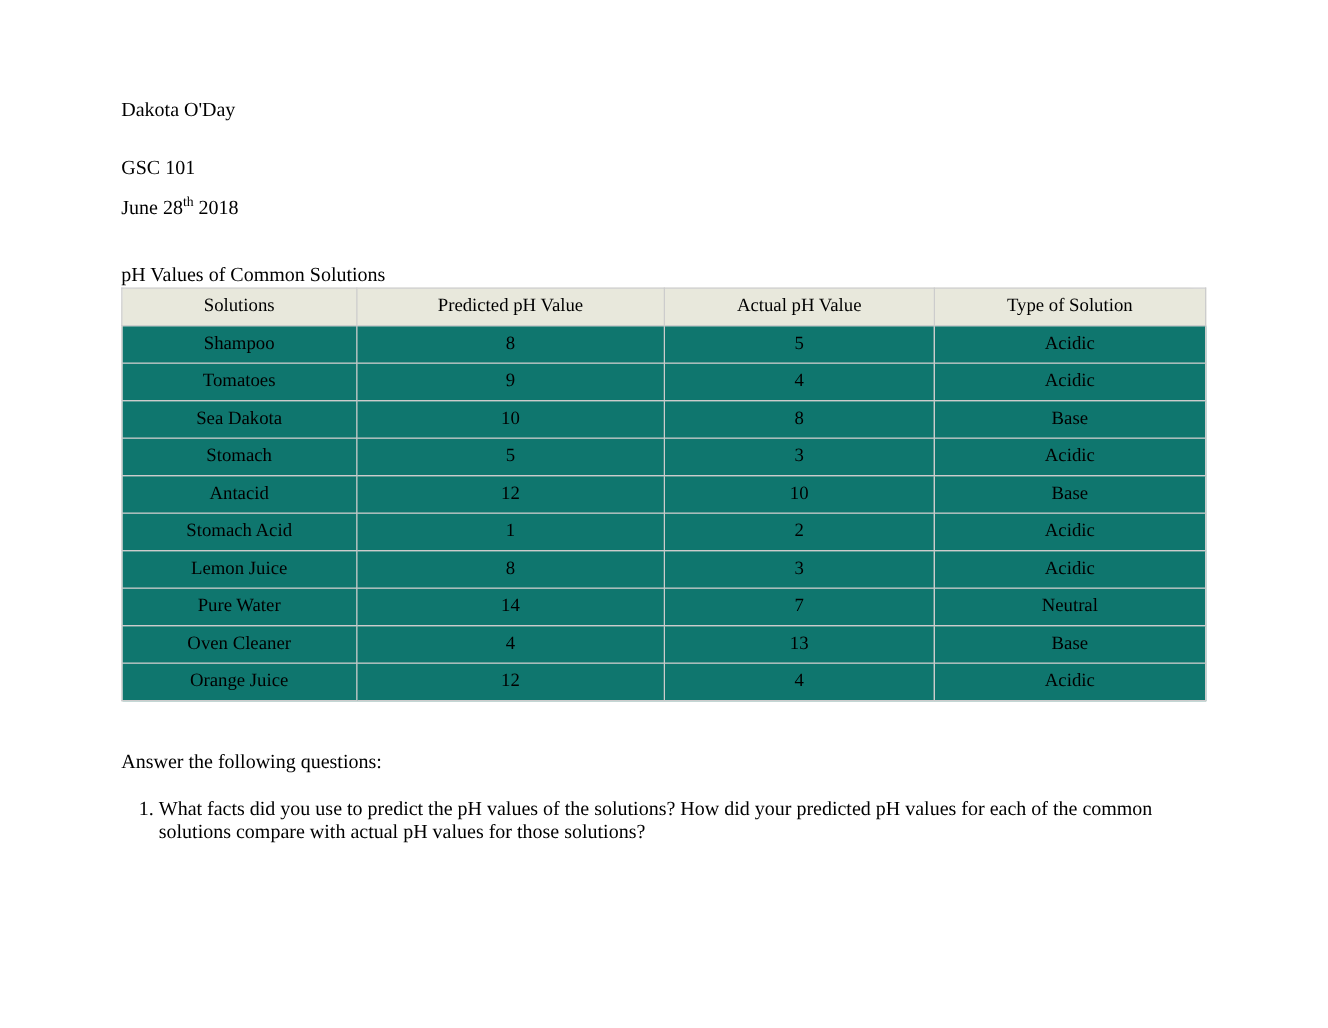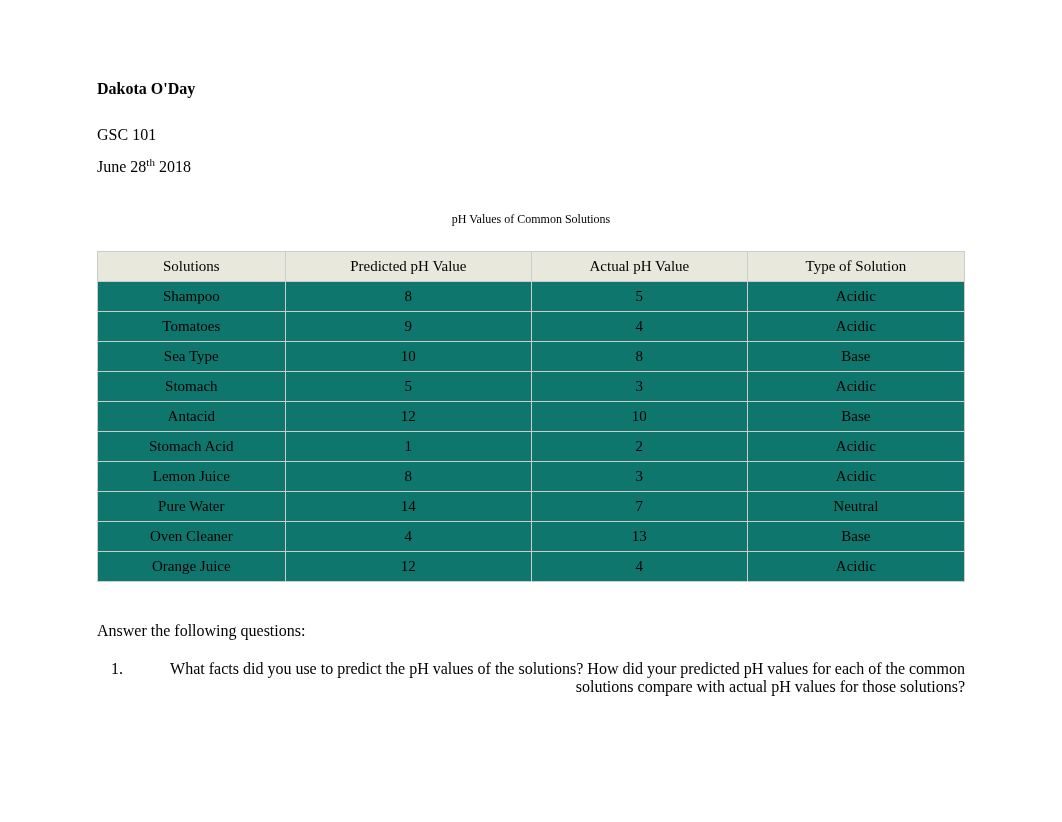--- a/index.html
+++ b/index.html
@@ -17,39 +17,37 @@
       color: #000000;
       padding: 0;
     }
 
     .page-container {
       padding: 80px 97px 40px 97px;
     }
 
     .author {
       margin-bottom: 28px;
-      font-weight: bold;
     }
 
     .course {
       margin-bottom: 12px;
     }
 
     .date {
       margin-bottom: 36px;
     }
 
     .date sup {
       font-size: 11px;
     }
 
     .table-title {
-      text-align: center;
-      margin-bottom: 24px;
-      font-size: 12px;
+      text-align: left;
+      font-size: 16px;
     }
 
     .data-table {
       width: 100%;
       border-collapse: collapse;
       margin-bottom: 40px;
       background: #f5f5ee;
       border-radius: 15px;
     }
 
@@ -71,21 +69,20 @@
     }
 
     .instructions {
       margin-bottom: 20px;
       font-size: 16px;
     }
 
     .questions-list {
       list-style: decimal;
       padding-left: 30px;
-      text-align: right;
     }
 
     .questions-list li {
       margin-bottom: 12px;
       font-size: 16px;
     }
   </style>
 </head>
 <body>
 
@@ -118,21 +115,21 @@
           <td>5</td>
           <td>Acidic</td>
         </tr>
         <tr>
           <td>Tomatoes</td>
           <td>9</td>
           <td>4</td>
           <td>Acidic</td>
         </tr>
         <tr>
-          <td>Sea Type</td>
+          <td>Sea Dakota</td>
           <td>10</td>
           <td>8</td>
           <td>Base</td>
         </tr>
         <tr>
           <td>Stomach</td>
           <td>5</td>
           <td>3</td>
           <td>Acidic</td>
         </tr>

